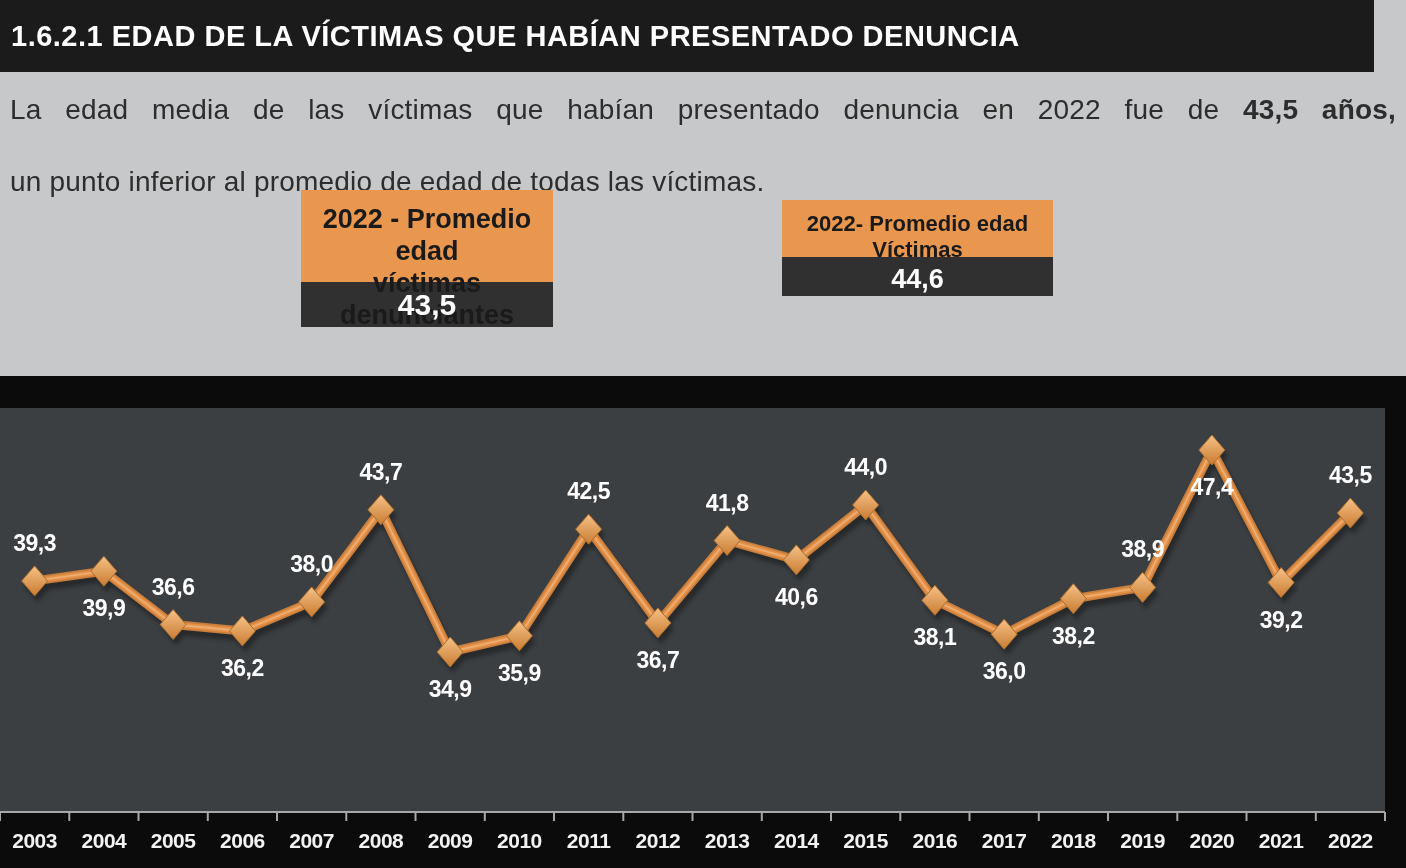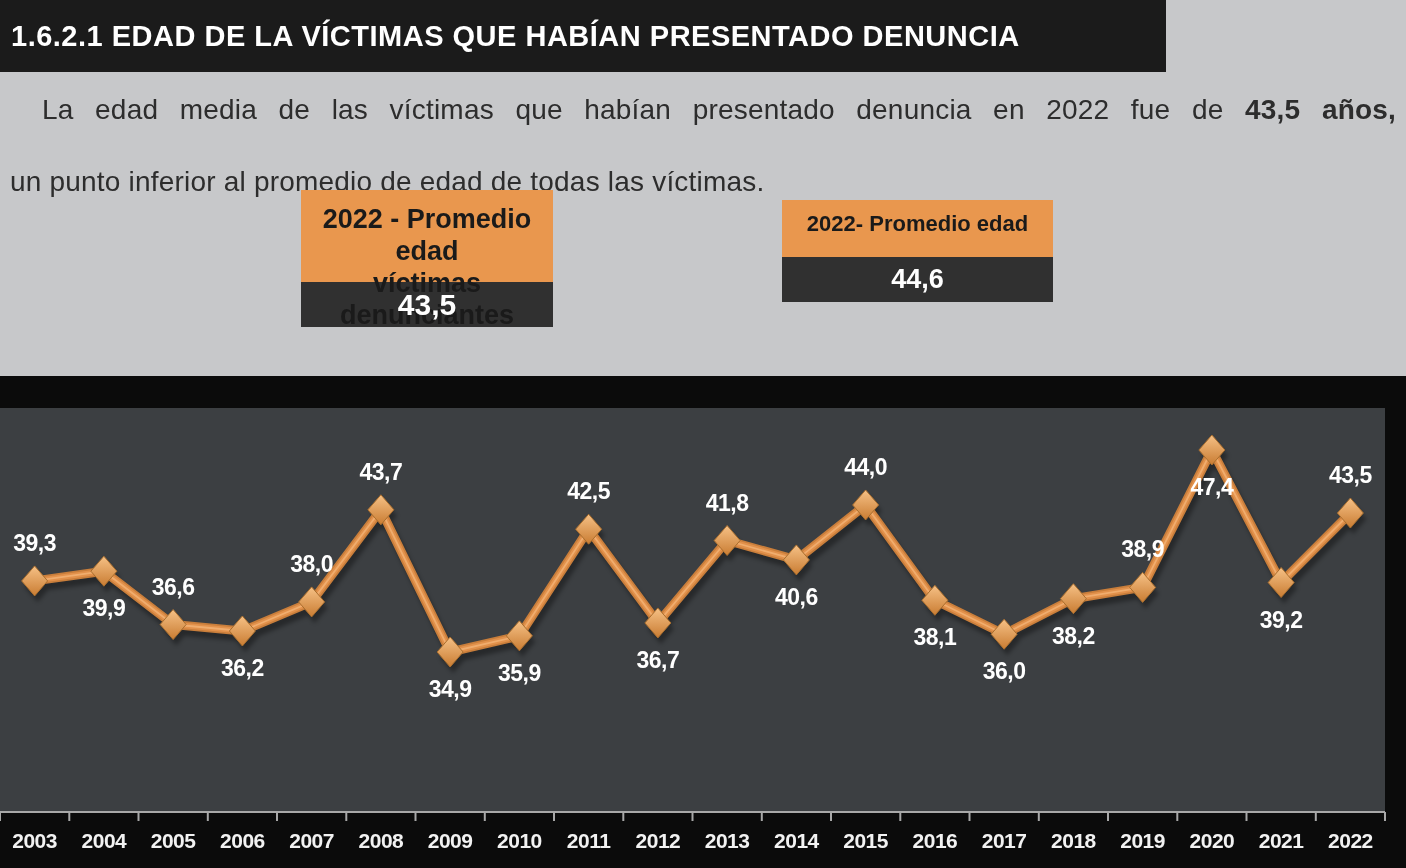--- a/index.html
+++ b/index.html
@@ -2,51 +2,51 @@
 <html><head>
 <meta charset="utf-8">
 <style>
   html,body{margin:0;padding:0;}
   #page{
     position:relative; width:1406px; height:868px;
     background:#c7c8ca; overflow:hidden;
     font-family:"Liberation Sans", sans-serif;
   }
   .header-bar{
-    position:absolute; top:0; left:0; width:1166px; height:72px;
+    position:absolute; top:0; left:0; width:1374px; height:72px;
     background:#1b1b1b; display:flex; align-items:center;
     box-sizing:border-box; padding-left:11px;
   }
   .header-bar .header-text{
     color:#ffffff; font-weight:700; font-size:29px; letter-spacing:0.5px;
     white-space:nowrap;
   }
   .paragraph{
     position:absolute; top:88px; left:10px; width:1386px;
     color:#2d2d2d; font-size:28px; line-height:44px;
     letter-spacing:0.2px;
   }
-  .p-line1{ text-align:justify; text-align-last:justify;margin-left:32px; }
+  .p-line1{ text-align:justify; text-align-last:justify; }
   .p-line2{ text-align:left;margin-top:28px; }
   .p-bold{ font-weight:700; }
 
   .kpi-box{ position:absolute; text-align:center; }
   .kpi-title{
     background:#e9974e; color:#1a1a1a; font-weight:700;
     box-sizing:border-box;
   }
   .kpi-value{
     background:#303030; color:#ffffff; font-weight:700;
   }
   #kpi-left{ left:301px; top:190px; width:252px; }
   #kpi-left .kpi-title{ height:92px; font-size:27px; line-height:32px; padding-top:13px; }
   #kpi-left .kpi-value{ height:45px; line-height:45px; font-size:30px; }
   #kpi-right{ left:782px; top:200px; width:271px; }
   #kpi-right .kpi-title{ height:57px; font-size:22px; line-height:26px; padding-top:11px; }
-  #kpi-right .kpi-value{ height:45px; line-height:45px; font-size:27px; }
+  #kpi-right .kpi-value{ height:39px; line-height:45px; font-size:27px; }
 
   .chart-panel{
     position:absolute; top:376px; left:0; width:1406px; height:492px;
     background:#0b0b0b;
   }
   .chart-panel svg{ position:absolute; top:0; left:0; }
 </style>
 </head>
 <body>
 
@@ -65,20 +65,21 @@
     <div class="kpi-title">
       <div>2022 - Promedio edad</div>
       <div>víctimas denunciantes</div>
     </div>
     <div class="kpi-value">43,5</div>
   </div>
 
   <div class="kpi-box" id="kpi-right">
     <div class="kpi-title">
       <div>2022- Promedio edad</div>
+      <div>Víctimas</div>
     </div>
     <div class="kpi-value">44,6</div>
   </div>
 
   <div class="chart-panel">
     <svg id="chart-svg" width="1406" height="492" viewBox="0 0 1406 492">
         <defs>
           <linearGradient id="mkGrad" x1="0" y1="0" x2="0" y2="1">
             <stop offset="0" stop-color="#f6c186"></stop>
             <stop offset="1" stop-color="#c97c32"></stop>

